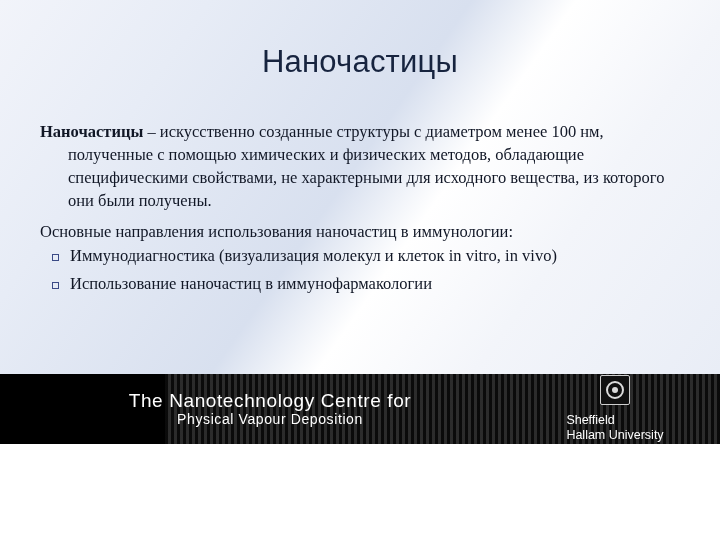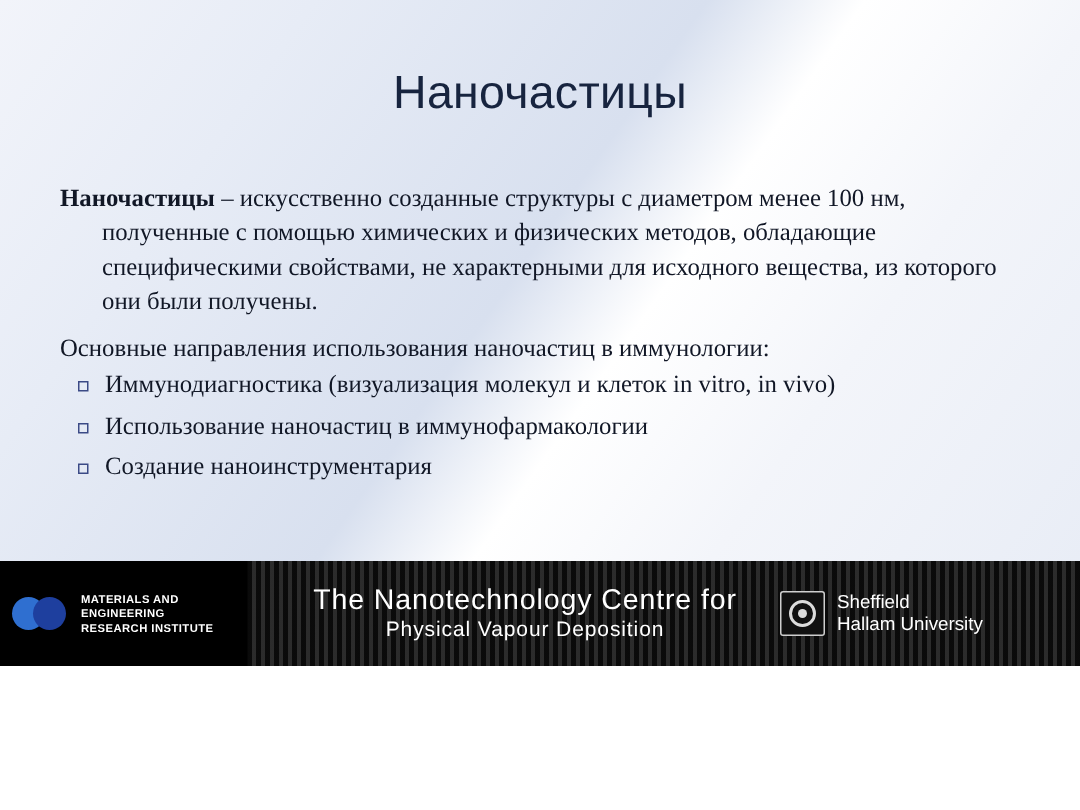--- a/index.html
+++ b/index.html
@@ -159,20 +159,21 @@
     line-height: 1.15;
   }
   .shu {
     position: relative;
     z-index: 2;
     width: 200px;
     display: flex;
     align-items: center;
     gap: 8px;
     padding-right: 10px;
+    flex-direction: column;
   }
   .shu-crest {
     width: 30px; height: 30px;
     border: 1px solid #cfcfcf;
     border-radius: 2px;
     background: #111;
     display: flex;
     align-items: center;
     justify-content: center;
     flex: 0 0 30px;
@@ -215,39 +216,28 @@
         <span class="hang">
           <b>Наночастицы</b><span> – искусственно созданные структуры с диаметром менее 100 нм, полученные с помощью химических и физических методов, обладающие специфическими свойствами, не характерными для исходного вещества, из которого они были получены.</span>
         </span>
       </div>
 
       <div class="para lead">Основные направления использования наночастиц в иммунологии:</div>
 
       <ul class="bullets">
         <li>Иммунодиагностика (визуализация молекул и клеток in vitro, in vivo)</li>
         <li>Использование наночастиц в иммунофармакологии</li>
-        <li>Создание наноинструментария</li>
       </ul>
 
     </div>
   </div>
 
   <div class="footer">
     <div class="footer-stripes"></div>
 
-    <div class="meri-logo">
-      <div class="meri-mark">
-        <div class="c1"></div>
-        <div class="c2"></div>
-      </div>
-      <div class="meri-text">
-        <div>MATERIALS AND ENGINEERING</div>
-        <div>RESEARCH INSTITUTE</div>
-      </div>
-    </div>
 
     <div class="centre-title">
       <div class="l1">The Nanotechnology Centre for</div>
       <div class="l2">Physical Vapour Deposition</div>
     </div>
 
     <div class="shu">
       <div class="shu-crest">
         <div class="ring"></div>
       </div>

